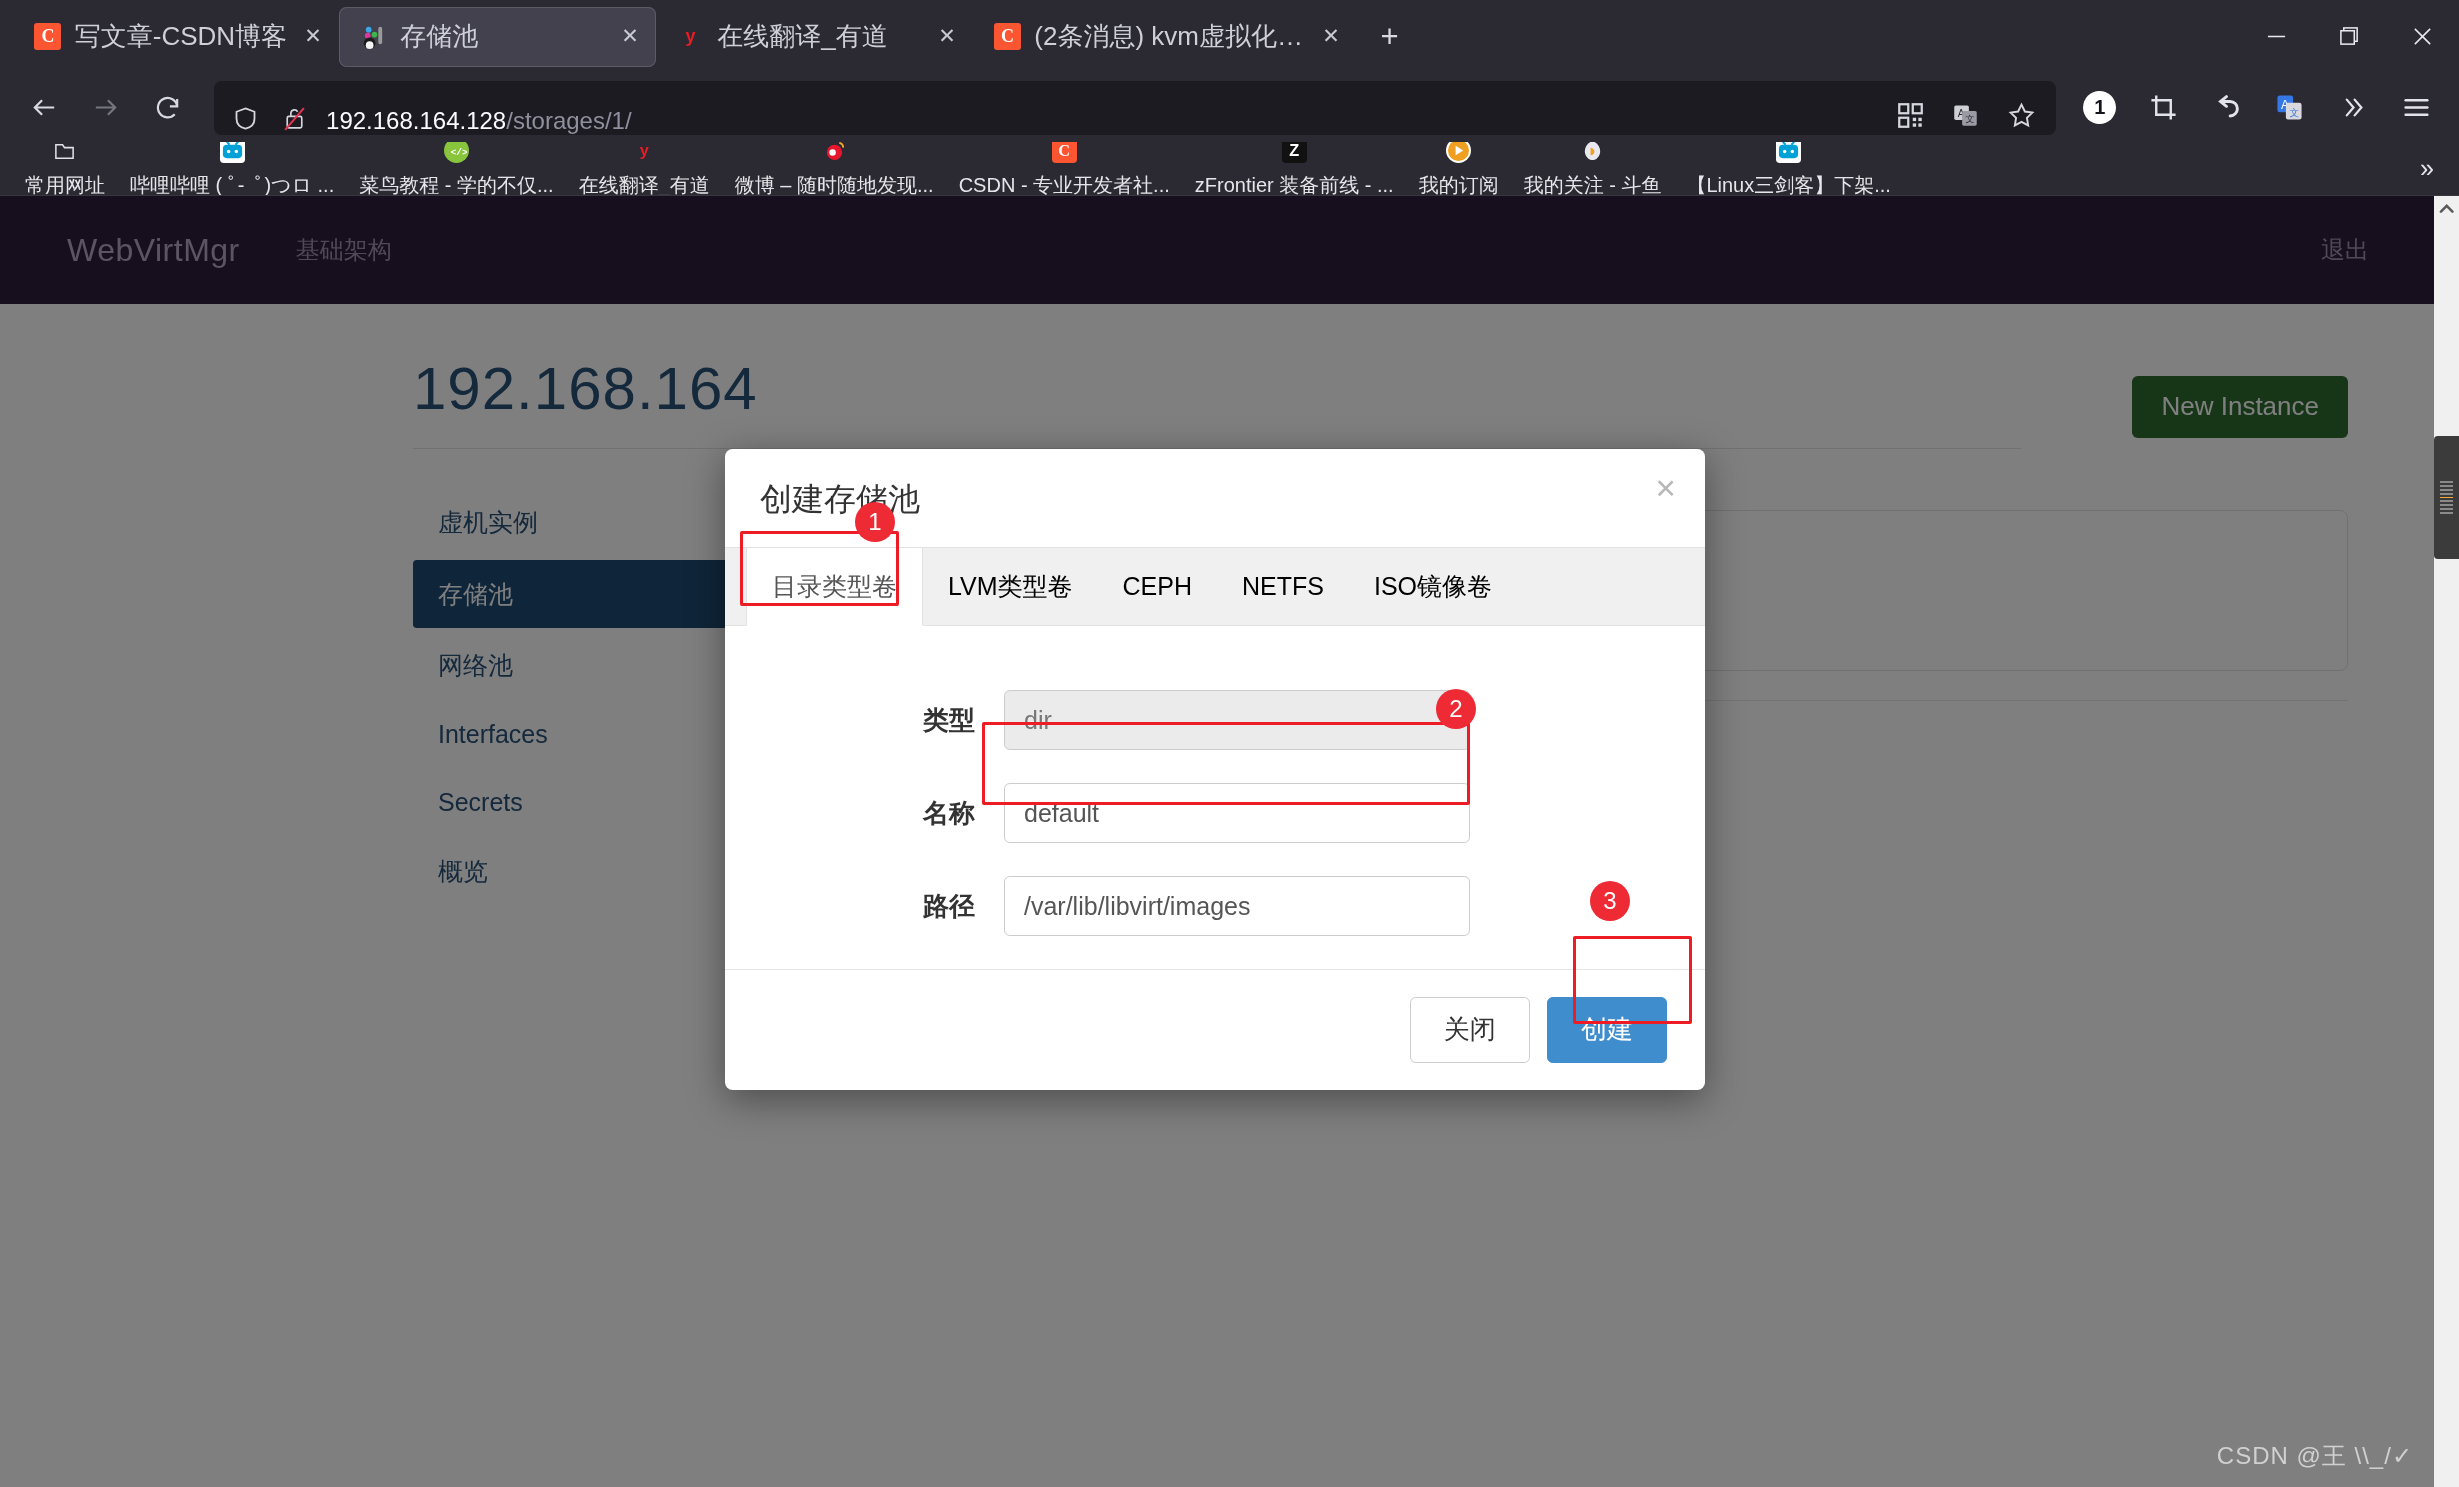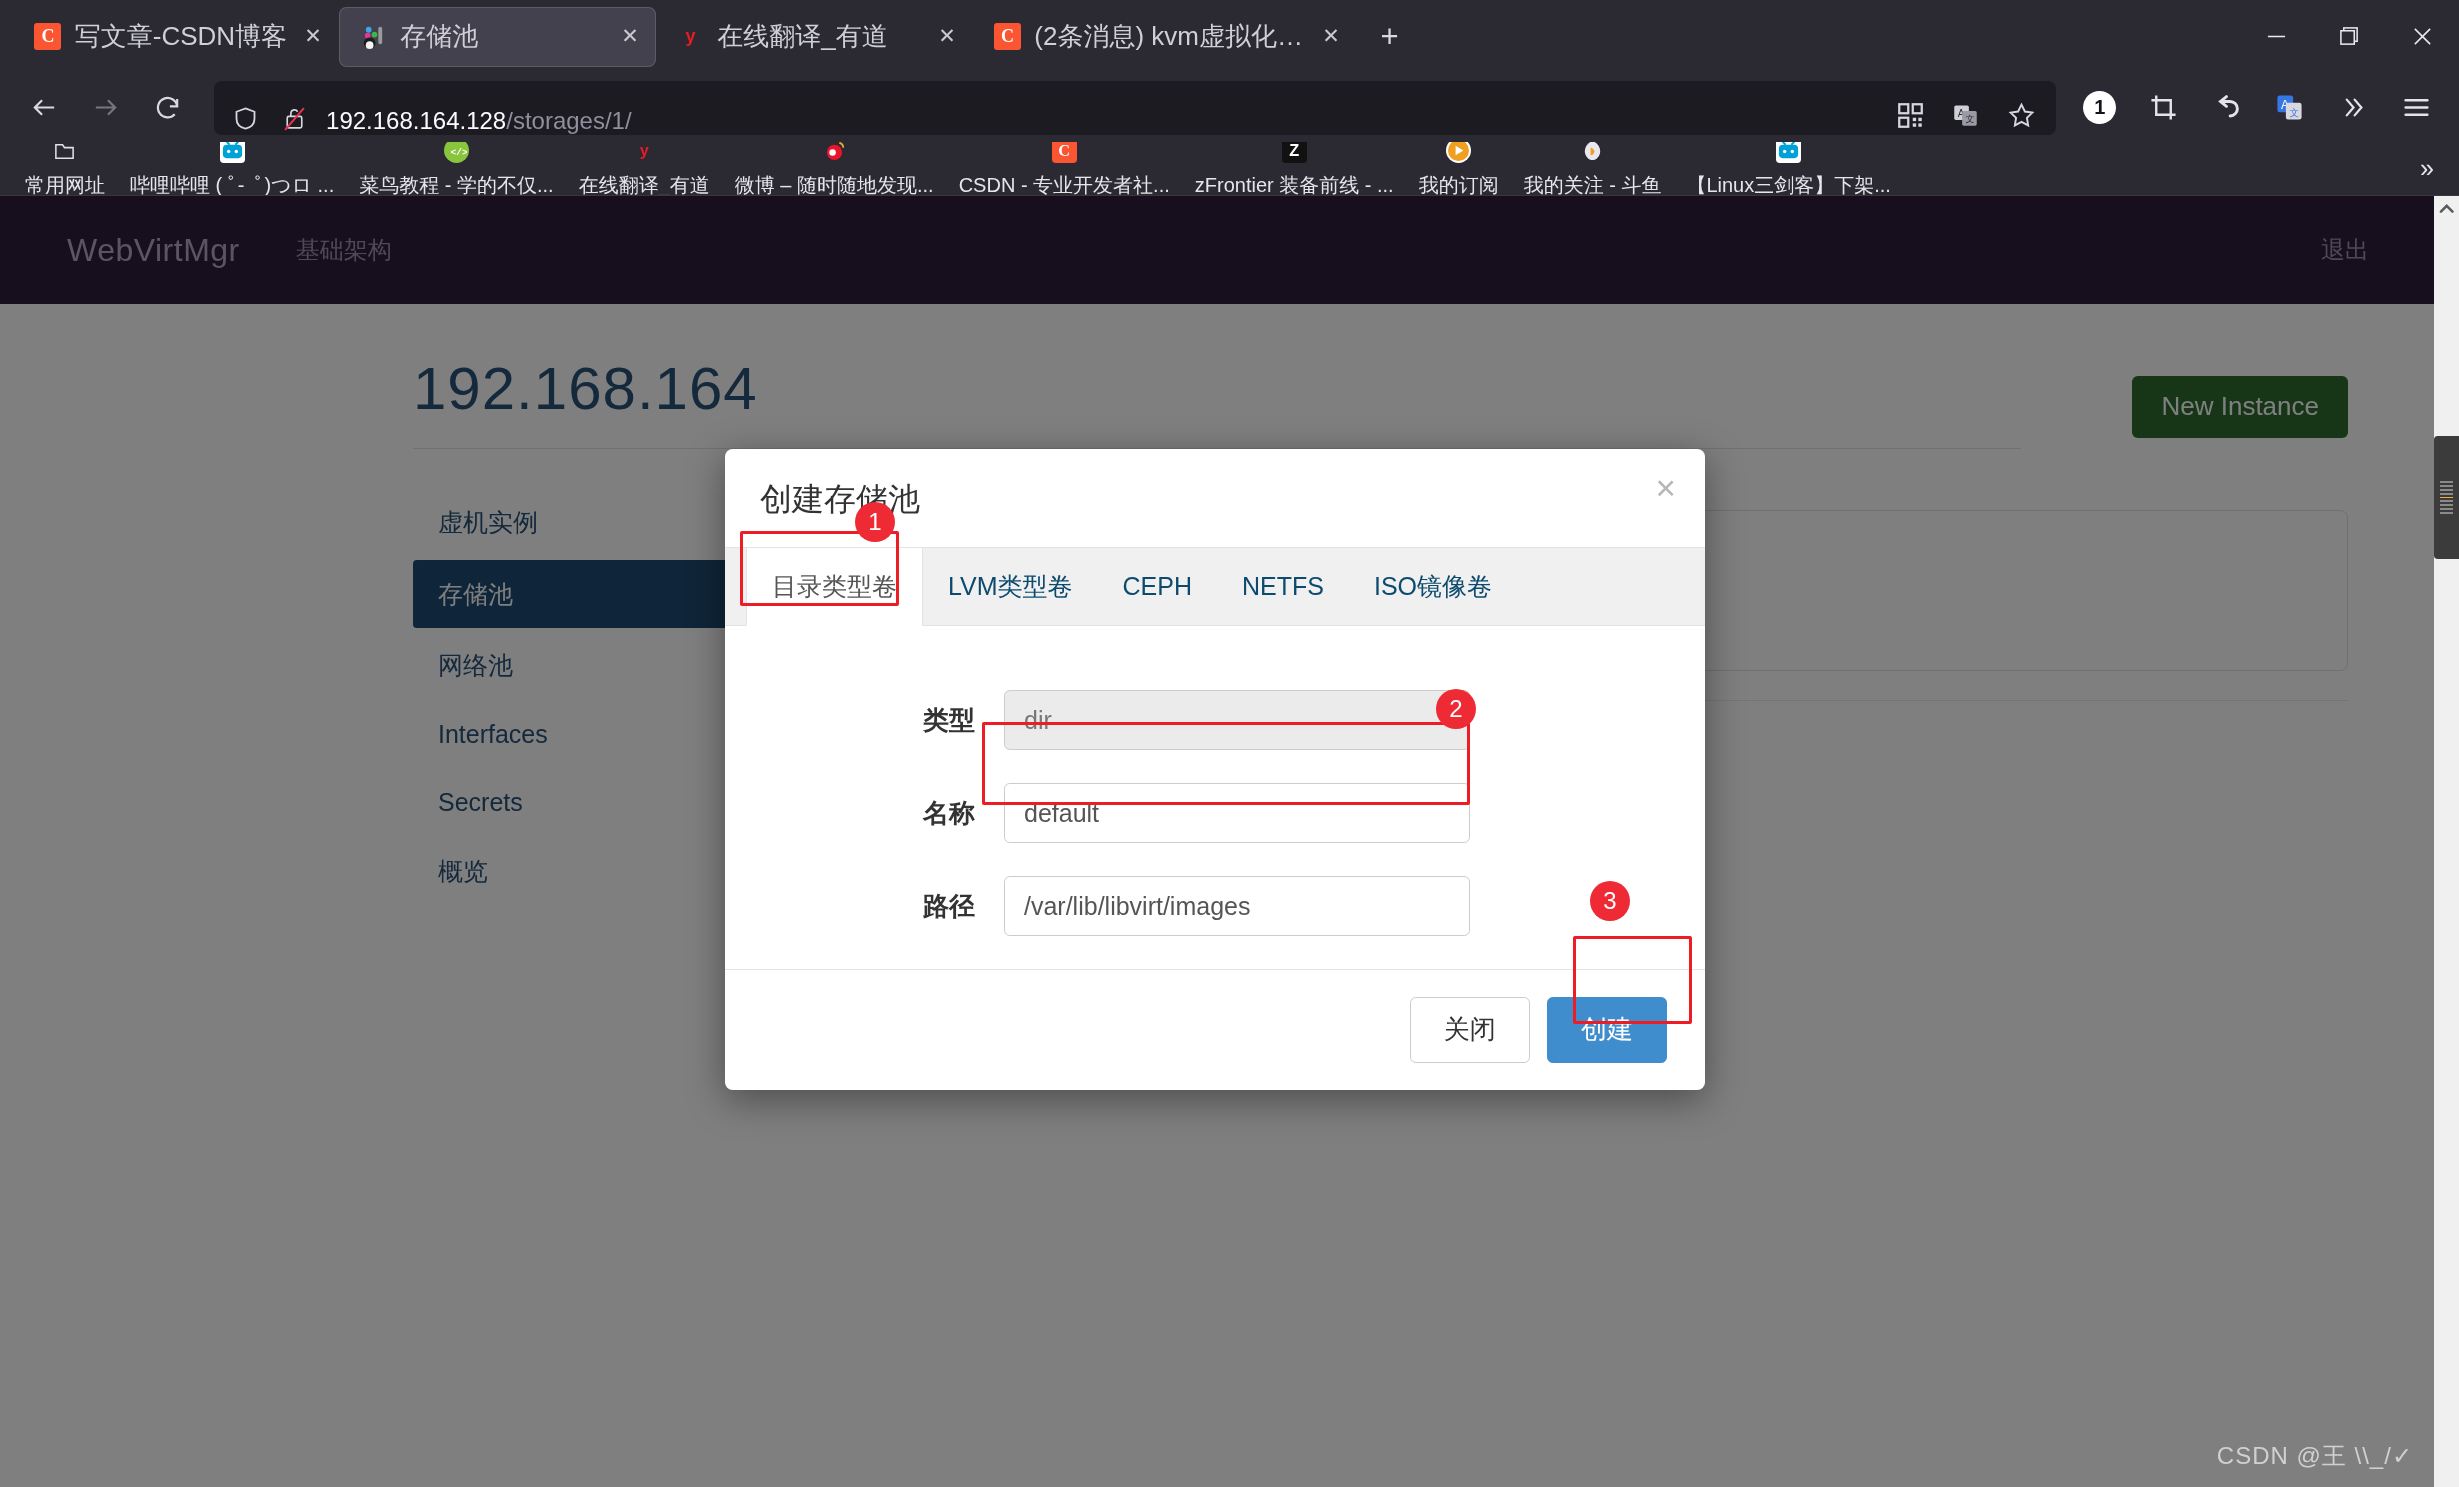--- a/index.html
+++ b/index.html
@@ -174,21 +174,21 @@
     position: absolute; right: 29px; top: 21px;
     font-size: 35px; color: #b7b7b7; line-height: 1;
   }
   .modal-tabs {
     display: flex; align-items: stretch; background: #f0f0f0;
     border-top: 1px solid #e2e2e2; border-bottom: 1px solid #e2e2e2;
     padding: 0 21px; height: 79px;
   }
   .mtab {
     display: flex; align-items: center; padding: 0 25px;
-    font-size: 25px; color: #0c4a6e; position: relative;
+    font-size: 25px; color: #000000; position: relative;
   }
   .mtab.active {
     background: #fff; color: #555;
     border-left: 1px solid #e2e2e2; border-right: 1px solid #e2e2e2;
     margin-bottom: -1px; border-bottom: 1px solid #fff;
   }
   .modal-body { padding: 64px 0 33px 0; }
   .frow { display: flex; align-items: center; margin-bottom: 33px; }
   .frow:last-child { margin-bottom: 0; }
   .flabel {

